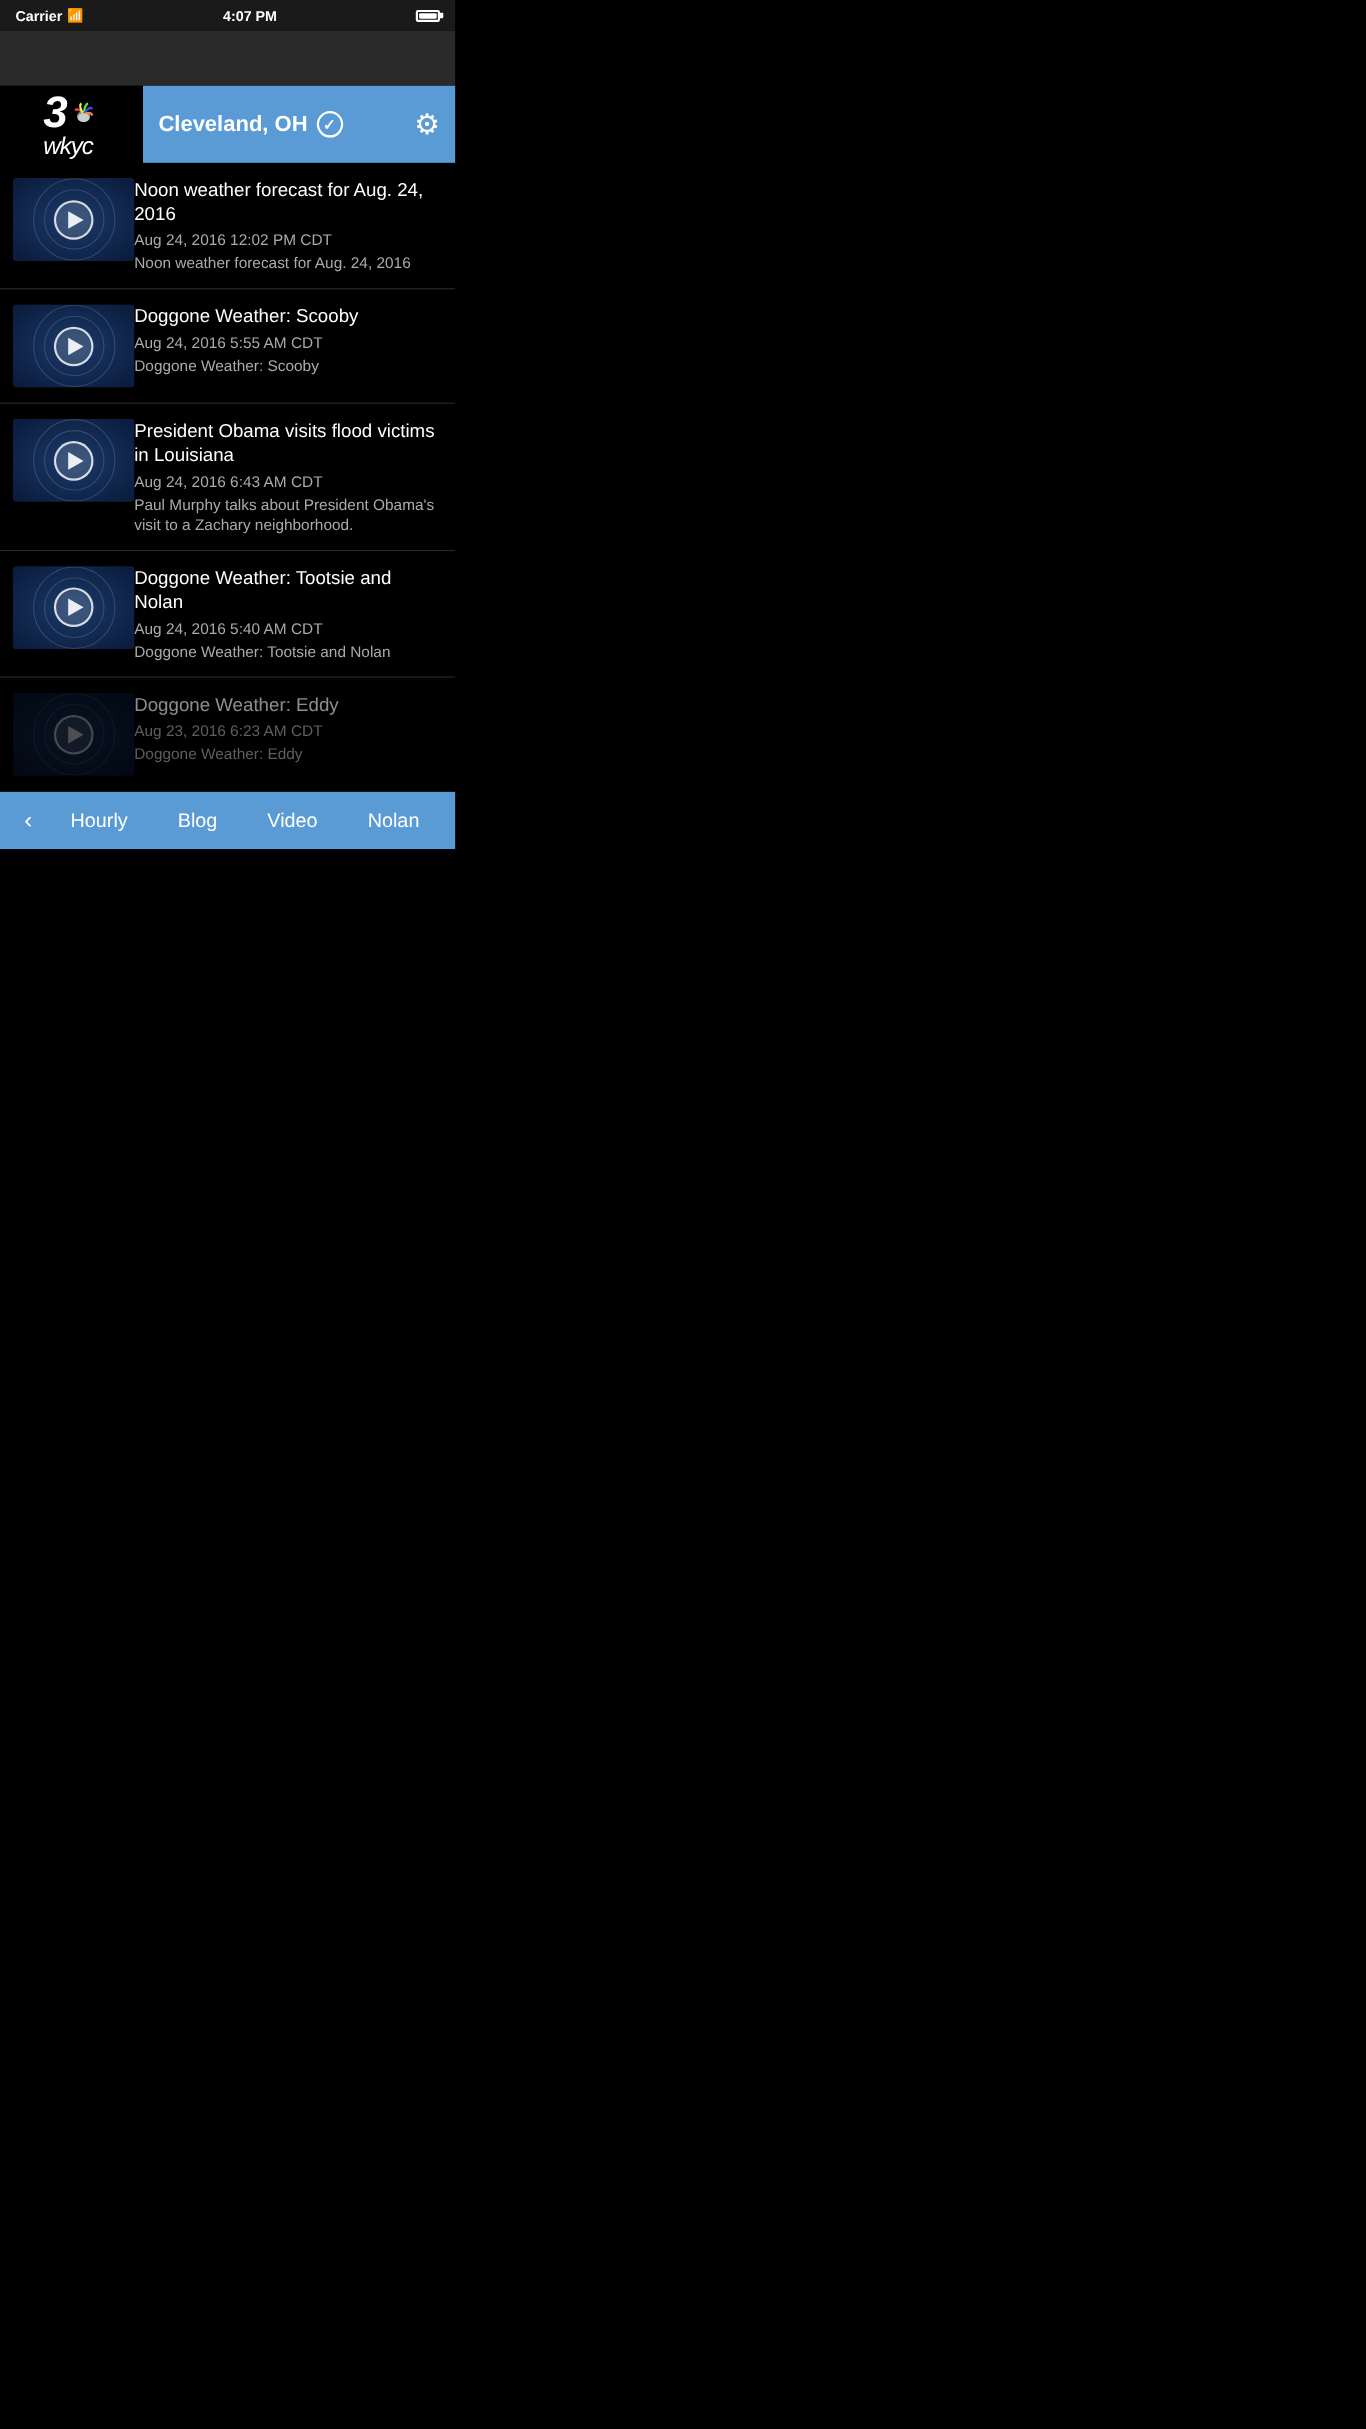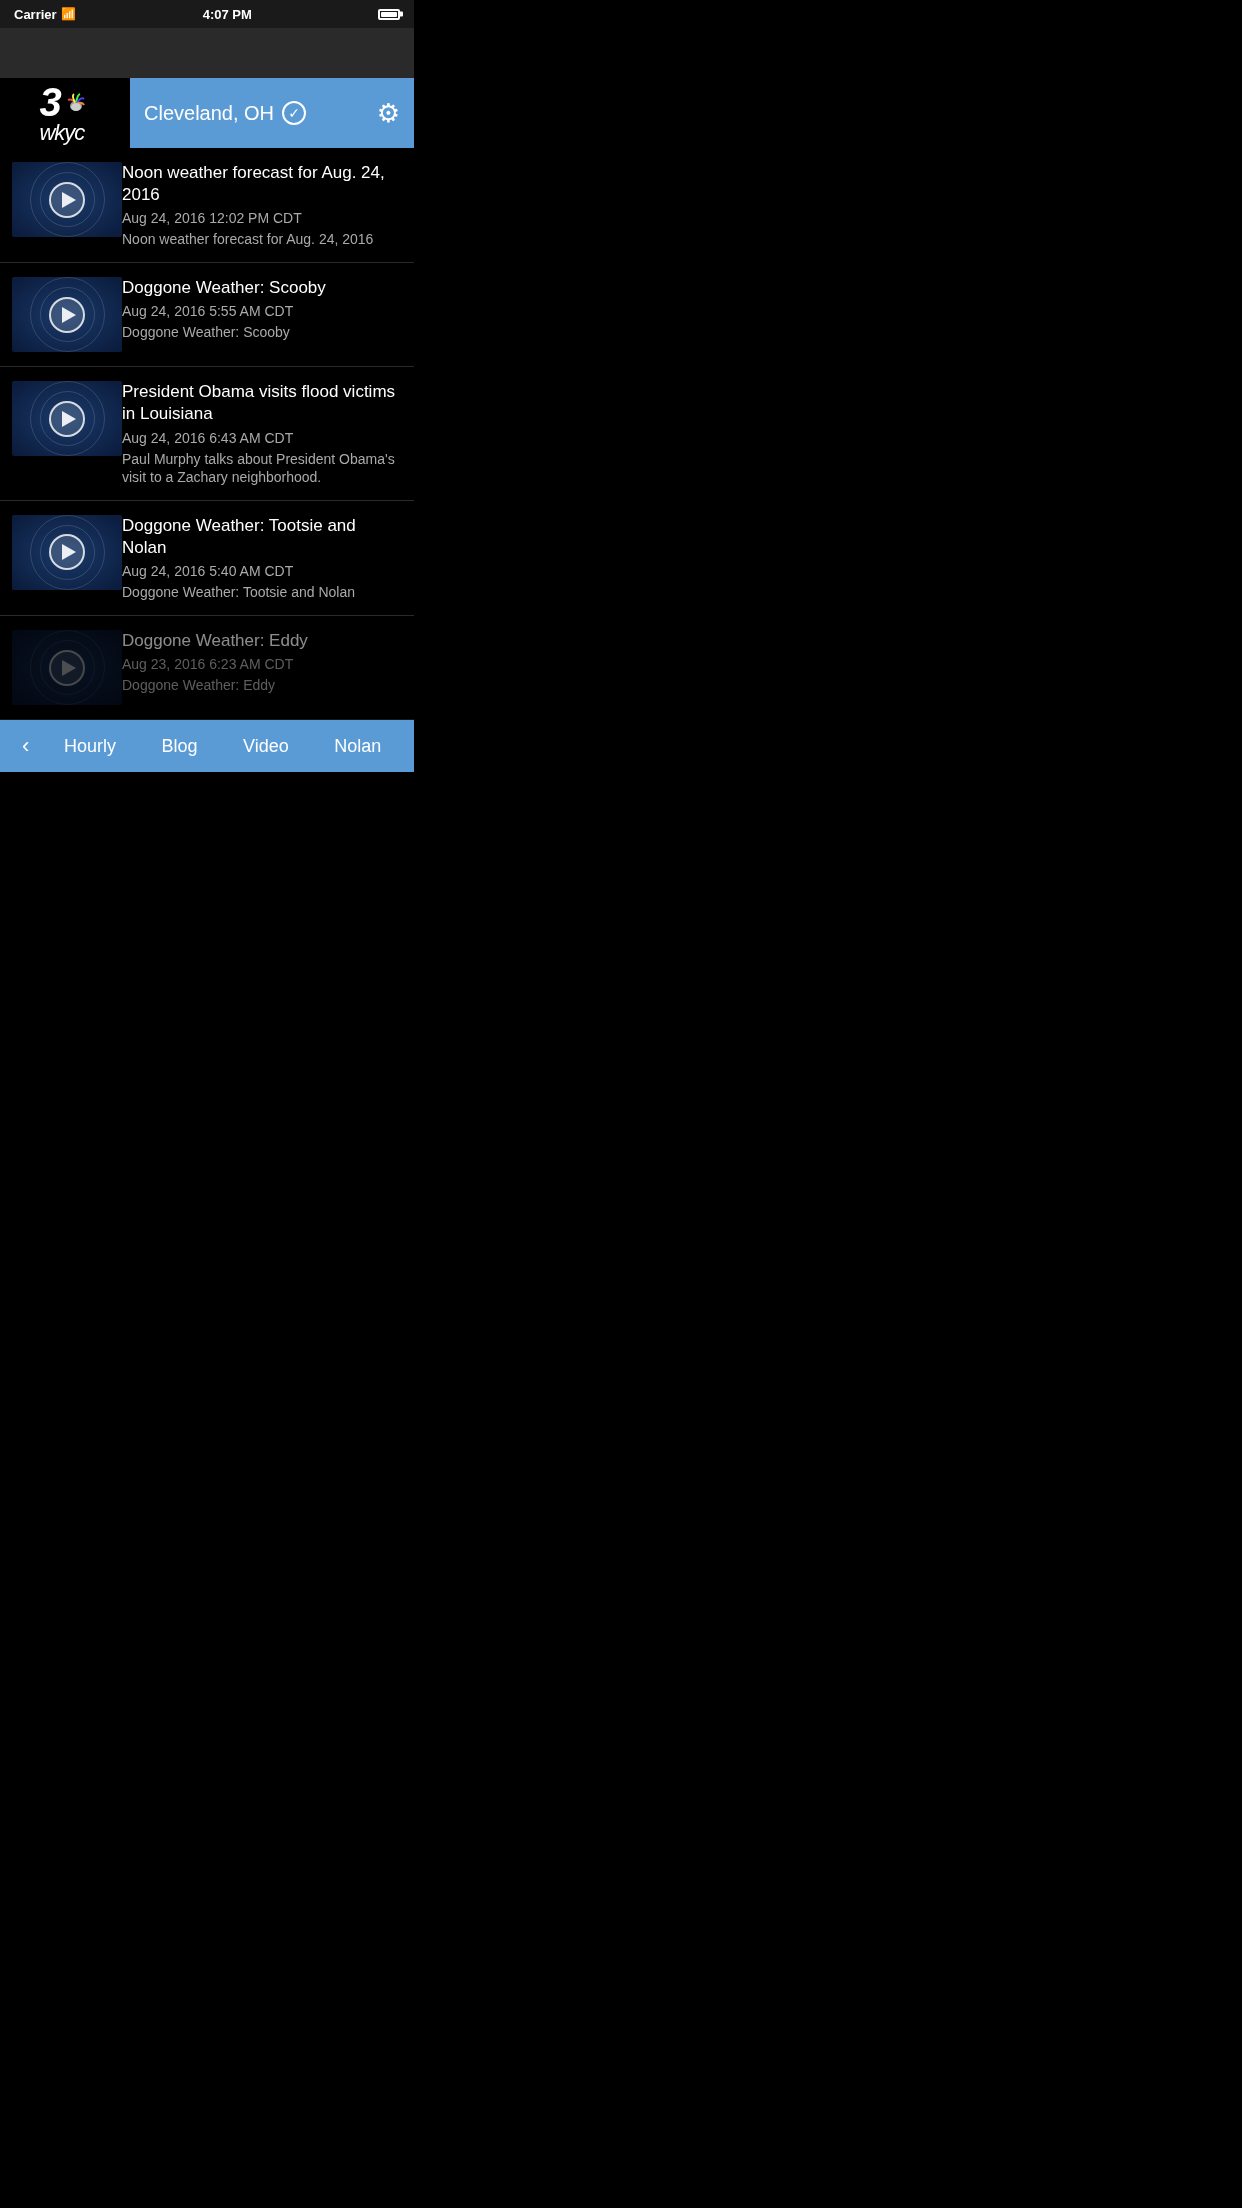--- a/index.html
+++ b/index.html
@@ -111,21 +111,21 @@
       display: flex;
       align-items: center;
       justify-content: space-between;
       padding: 0 14px;
     }
     .location-area {
       display: flex;
       align-items: center;
       gap: 8px;
       font-size: 20px;
-      font-weight: 400;
+      font-weight: 700;
       color: #fff;
     }
     .location-icon {
       width: 24px;
       height: 24px;
       border: 2px solid #fff;
       border-radius: 50%;
       display: flex;
       align-items: center;
       justify-content: center;

